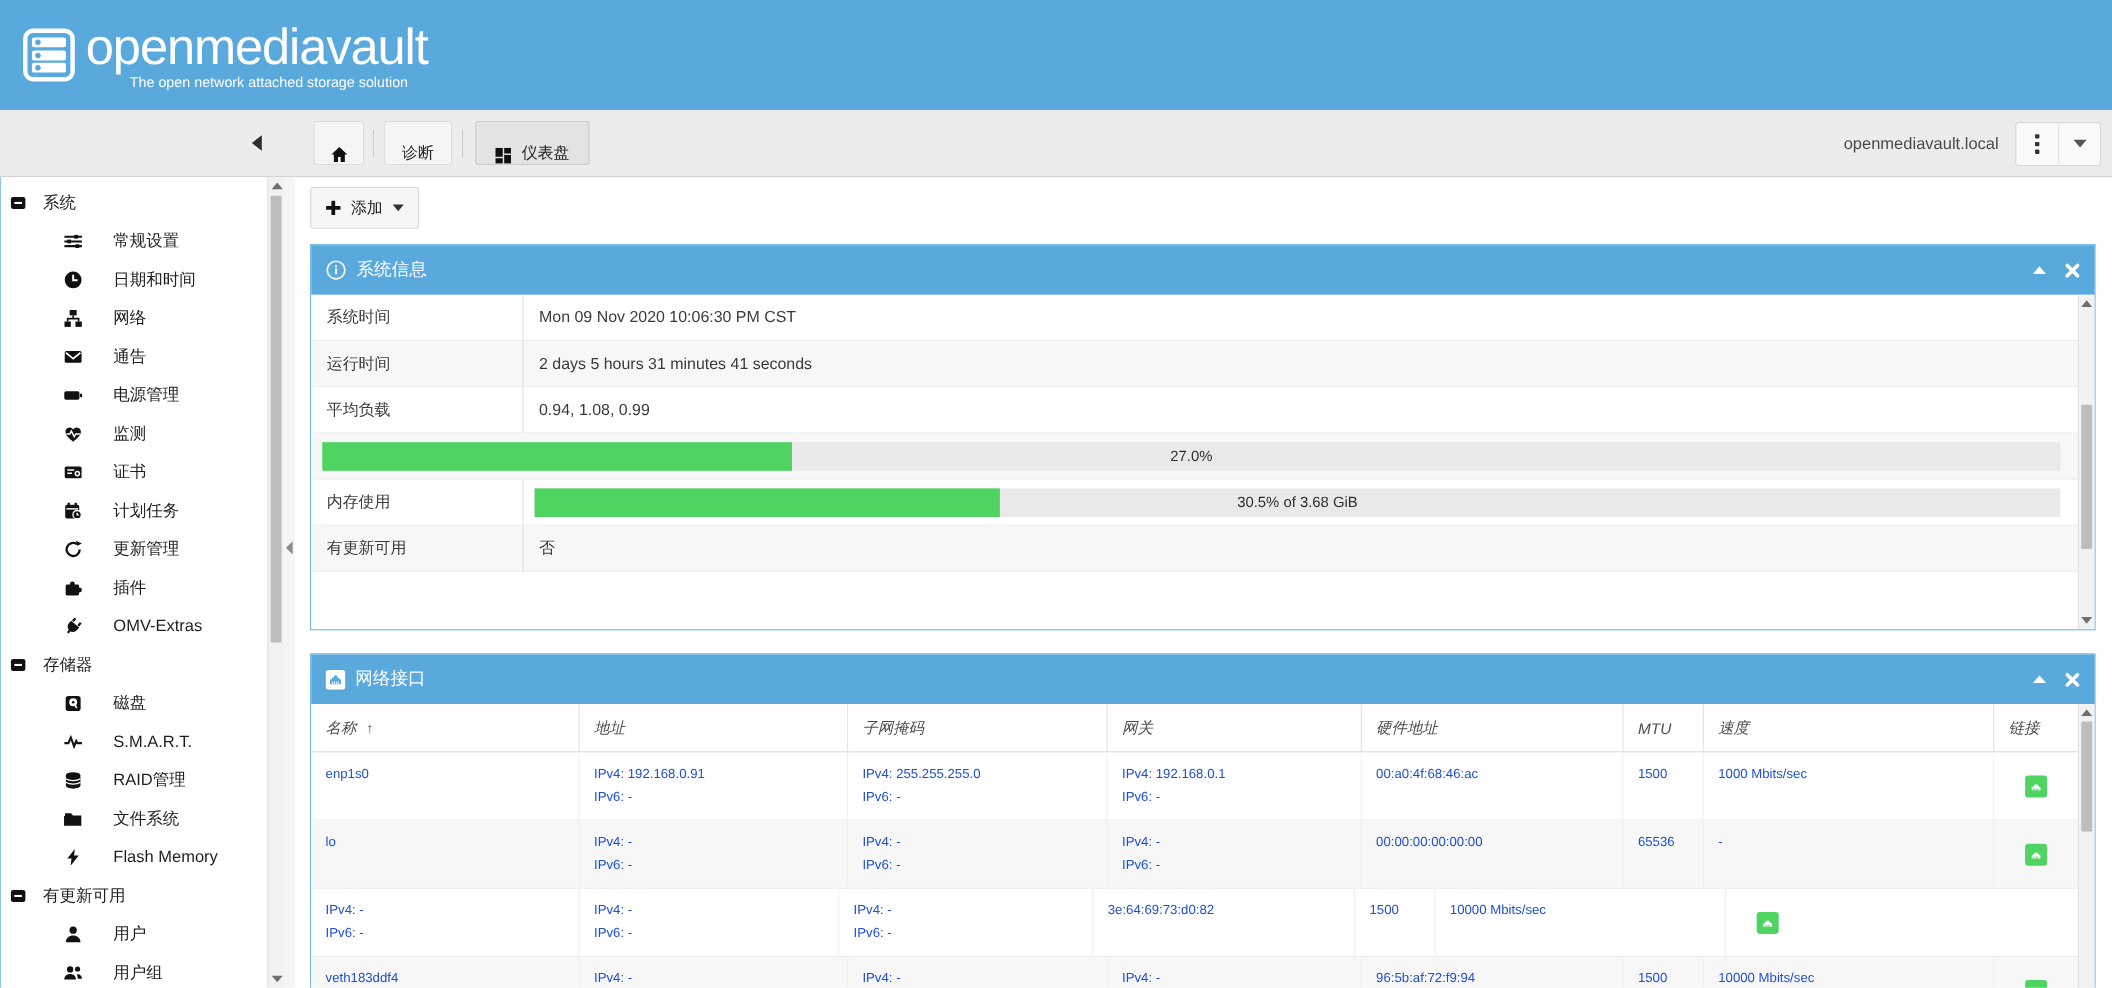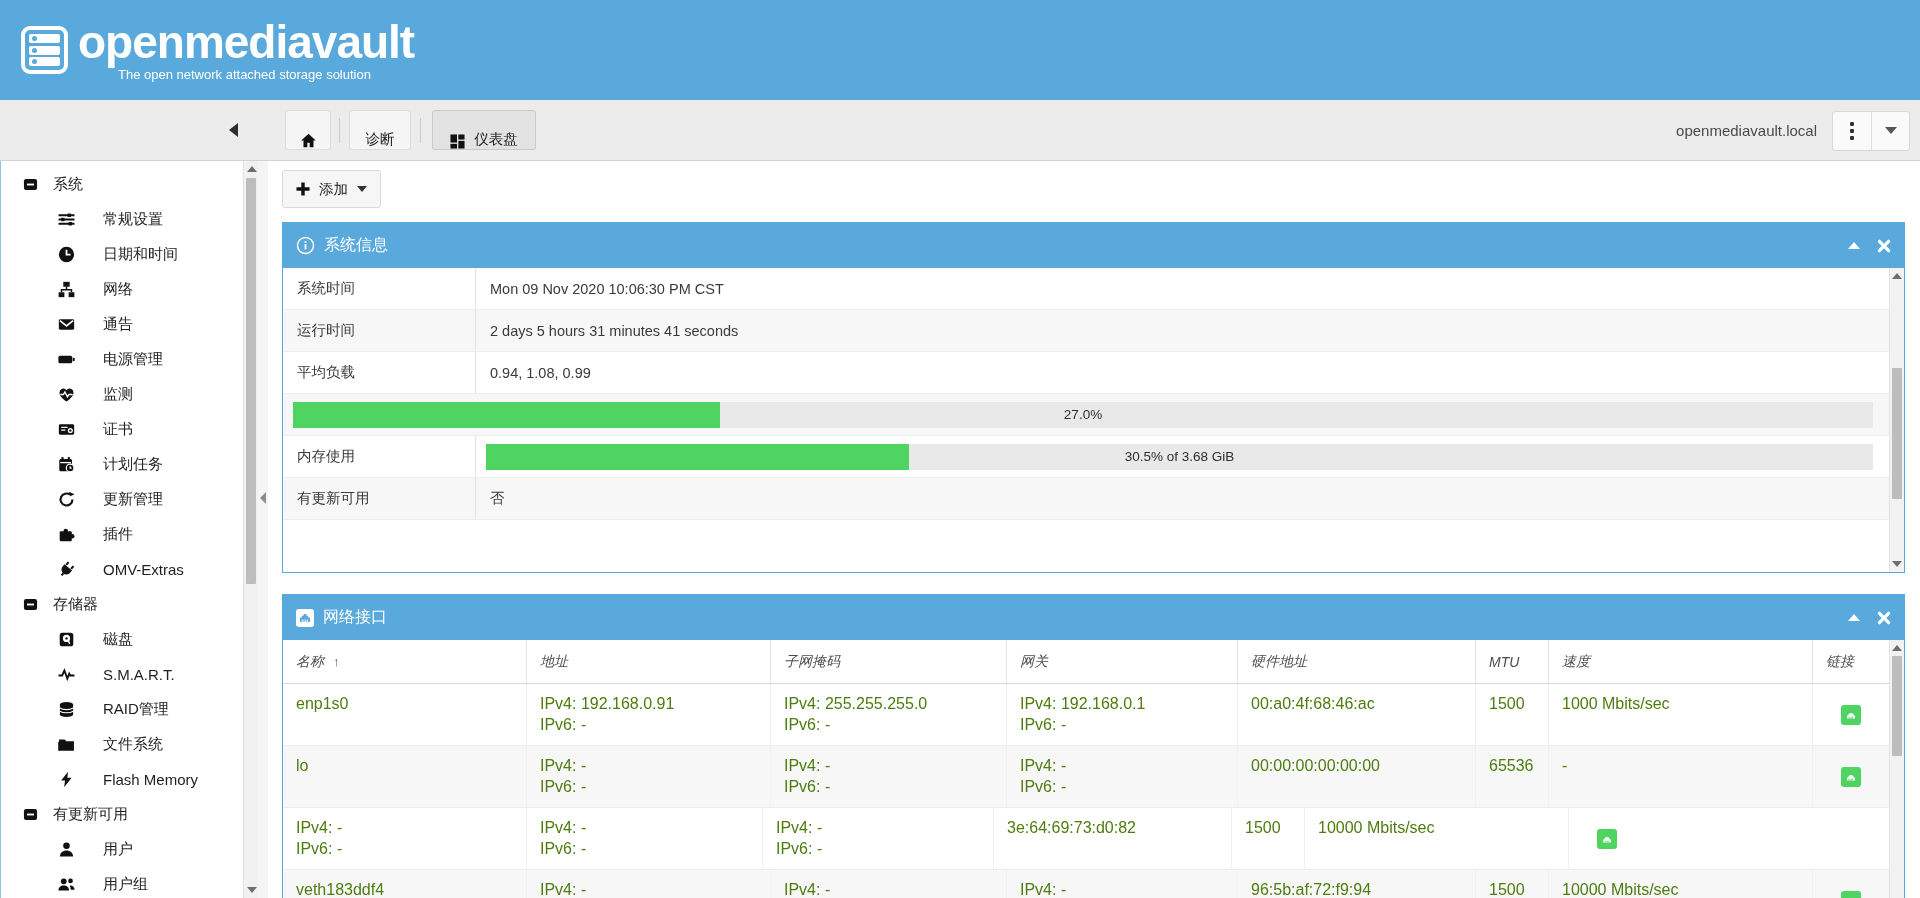--- a/index.html
+++ b/index.html
@@ -7,21 +7,21 @@
     font-family:"Liberation Sans", sans-serif; }
 
   
   .banner { height:100px; background:#59a9dc; display:flex; align-items:center; padding-left:21px; }
   .logo-icon { width:47px; height:48px; border:4px solid #fff; border-radius:9px;
     display:flex; flex-direction:column; justify-content:space-between; padding:4px; flex:none; }
   .logo-bar { height:9px; background:#fff; border-radius:2px; position:relative; }
   .logo-bar::before { content:""; position:absolute; left:3px; top:2px; width:5px; height:5px;
     border-radius:50%; background:#59a9dc; }
   .logo-text { margin-left:10px; color:#fff; }
-  .logo-title { font-size:46px; line-height:1.05; letter-spacing:-1px; font-weight:700; }
+  .logo-title { font-size:46px; line-height:1.05; letter-spacing:-1px; font-weight:400; }
   .logo-tag { font-size:13px; margin:1px 0 0 40px; }
 
   
   .toolbar { height:61px; background:#ececec; border-bottom:1px solid #d3d3d3; position:relative; }
   .tri-left { width:0; height:0; border-top:7px solid transparent; border-bottom:7px solid transparent;
     border-right:9px solid #2e2e2e; }
   .tb-collapse { position:absolute; left:229px; top:23px; cursor:pointer; }
   .tb-btn { position:absolute; top:10px; height:40px; background:#f5f5f5; border:1px solid #dcdcdc;
     border-radius:3px; display:flex; align-items:flex-end; justify-content:center; gap:9px;
     font-size:14.5px; color:#222; cursor:pointer; }
@@ -40,21 +40,21 @@
     border-top:7px solid #555; }
 
   
   .page-body { display:flex; height:737px; }
 
   
   .sidebar { width:258px; flex:none; position:relative; border-left:1px solid #8fc4e6; background:#fff; }
   .side-list { padding-top:6px; }
   .side-item { height:35px; display:flex; align-items:center; gap:28px; font-size:15px; color:#1e1e1e;
     padding-left:57px; cursor:pointer; white-space:nowrap; }
-  .side-item.group { padding-left:22px; gap:15px; }
+  .side-item.group { padding-left:8px; gap:15px; }
   .icn { width:17px; height:17px; flex:none; }
   .icn-sm { width:15px; height:15px; flex:none; }
   .side-scroll { position:absolute; right:0; top:0; bottom:0; width:15px; background:#f1f1f1;
     border-left:1px solid #e2e2e2; }
   .vs-up, .vs-down { position:absolute; left:3px; width:0; height:0;
     border-left:5px solid transparent; border-right:5px solid transparent; cursor:pointer; }
   .vs-up { top:5px; border-bottom:6px solid #6e6e6e; }
   .vs-down { bottom:5px; border-top:6px solid #6e6e6e; }
   .vs-thumb { position:absolute; left:2px; width:10px; background:#bdbdbd; border-radius:1px; cursor:pointer; }
   .side-thumb { top:17px; height:406px; }
@@ -98,21 +98,21 @@
   .p2-thumb { top:16px; height:100px; }
 
   
   .grid { margin-right:15px; }
   .grid-head { display:flex; height:44px; border-bottom:1px solid #d9d9d9;font-style:italic; }
   .gh-cell { display:flex; align-items:center; padding-left:13px; font-size:14px; color:#4d4d4d;
     border-right:1px solid #e3e3e3; cursor:pointer; }
   .sort-arrow { margin-left:9px; color:#555; font-size:13px; }
   .grid-row { display:flex; height:62px; border-bottom:1px solid #ededed; cursor:pointer; }
   .grid-row:nth-child(even) { background:#f7f7f7; }
-  .gc { padding:9px 0 0 13px; font-size:16px; color:#4d7c0f; line-height:21px;
+  .gc { padding:9px 0 0 13px; font-size:12px; color:#1d4ed8; line-height:21px;
     border-right:1px solid #f0f0f0; overflow:hidden; }
   .c0 { width:244px; flex:none; } .c1 { width:244px; flex:none; } .c2 { width:236px; flex:none; }
   .c3 { width:231px; flex:none; } .c4 { width:238px; flex:none; } .c5 { width:73px;  flex:none; }
   .c6 { width:264px; flex:none; } .c7 { width:76px;  flex:none; border-right:none; }
   .gc.c7 { display:flex; align-items:center; justify-content:center; padding:0; }
   .link-badge { width:20px; height:20px; background:#4fd462; border-radius:3px;
     display:flex; align-items:center; justify-content:center; }
 </style>
 </head>
 <body>

